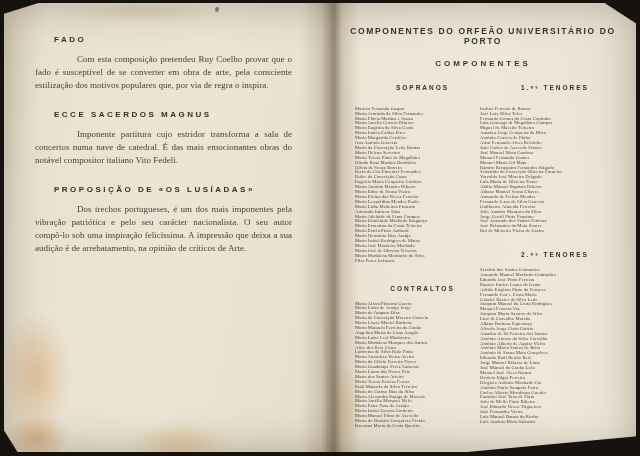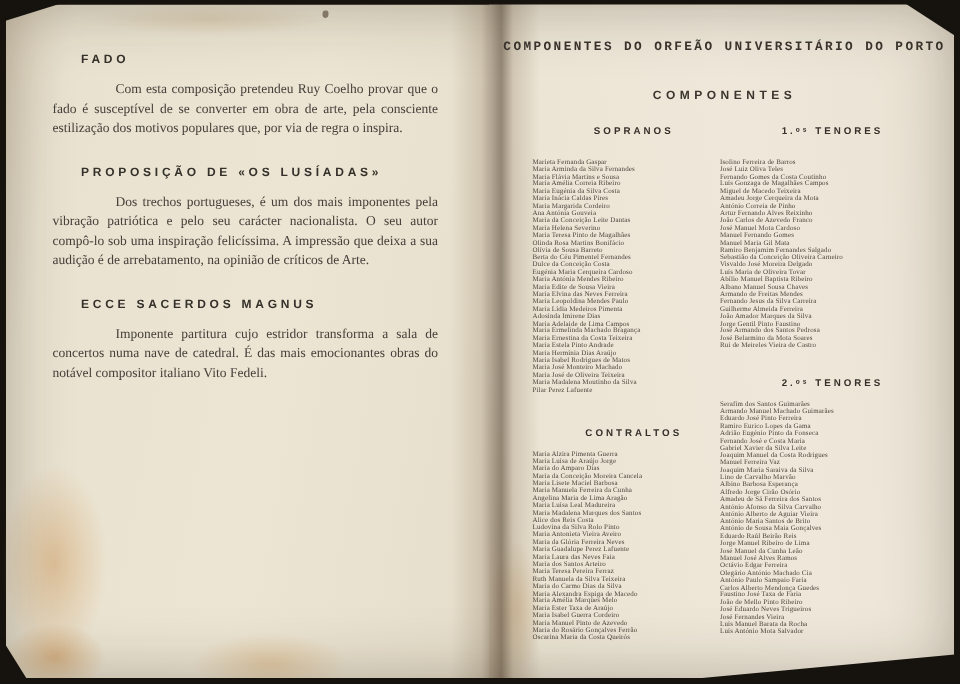--- a/index.html
+++ b/index.html
@@ -62,21 +62,21 @@
   .lp-section p{
     font-size:9px;line-height:13px;text-align:justify;text-indent:42px;
     margin:0 0 18px 1px;color:#46413b;
   }
   .lp-section.extra-gap h2{margin-top:8px;}
 
   
   .rp{position:absolute;z-index:4;left:330px;top:0;width:306px;height:456px;color:#413c35;}
   .rp-title{
     position:absolute;left:0;top:26px;width:100%;text-align:center;
-    font-family:Liberation Mono, monospace;font-size:8.5px;font-weight:bold;
+    font-family:Liberation Sans, sans-serif;font-size:8.5px;font-weight:bold;
     letter-spacing:1.6px;color:#3a352e;margin:0;
   }
   .rp-subtitle{
     position:absolute;left:0;top:59px;width:100%;text-align:center;
     font-family:"Liberation Sans", sans-serif;font-size:8px;font-weight:bold;
     letter-spacing:3px;color:#3a352e;margin:0;
   }
   .voice-col{
     position:absolute;top:84px;
     transform:scale(0.5);transform-origin:0 0;
@@ -109,27 +109,27 @@
   <div class="stain stain-5"></div>
   <div class="speck"></div>
 
   <div class="gutter"></div>
 
   <div class="lp-text">
     <div class="lp-section">
       <h2>FADO</h2>
       <p>Com esta composição pretendeu Ruy Coelho provar que o fado é susceptível de se converter em obra de arte, pela consciente estilização dos motivos populares que, por via de regra o inspira.</p>
     </div>
+    <div class="lp-section">
+      <h2>ECCE SACERDOS MAGNUS</h2>
+      <p>Imponente partitura cujo estridor transforma a sala de concertos numa nave de catedral. É das mais emocionantes obras do notável compositor italiano Vito Fedeli.</p>
+    </div>
     <div class="lp-section extra-gap">
       <h2>PROPOSIÇÃO DE «OS LUSÍADAS»</h2>
       <p>Dos trechos portugueses, é um dos mais imponentes pela vibração patriótica e pelo seu carácter nacionalista. O seu autor compô-lo sob uma inspiração felicíssima. A impressão que deixa a sua audição é de arrebatamento, na opinião de críticos de Arte.</p>
-    </div>
-    <div class="lp-section">
-      <h2>ECCE SACERDOS MAGNUS</h2>
-      <p>Imponente partitura cujo estridor transforma a sala de concertos numa nave de catedral. É das mais emocionantes obras do notável compositor italiano Vito Fedeli.</p>
     </div>
   </div>
 
   <div class="rp">
     <h1 class="rp-title">COMPONENTES DO ORFEÃO UNIVERSITÁRIO DO PORTO</h1>
     <h2 class="rp-subtitle">COMPONENTES</h2>
 
     <div class="voice-col col-a">
       <h3 class="first">SOPRANOS</h3>
       <div class="names">

